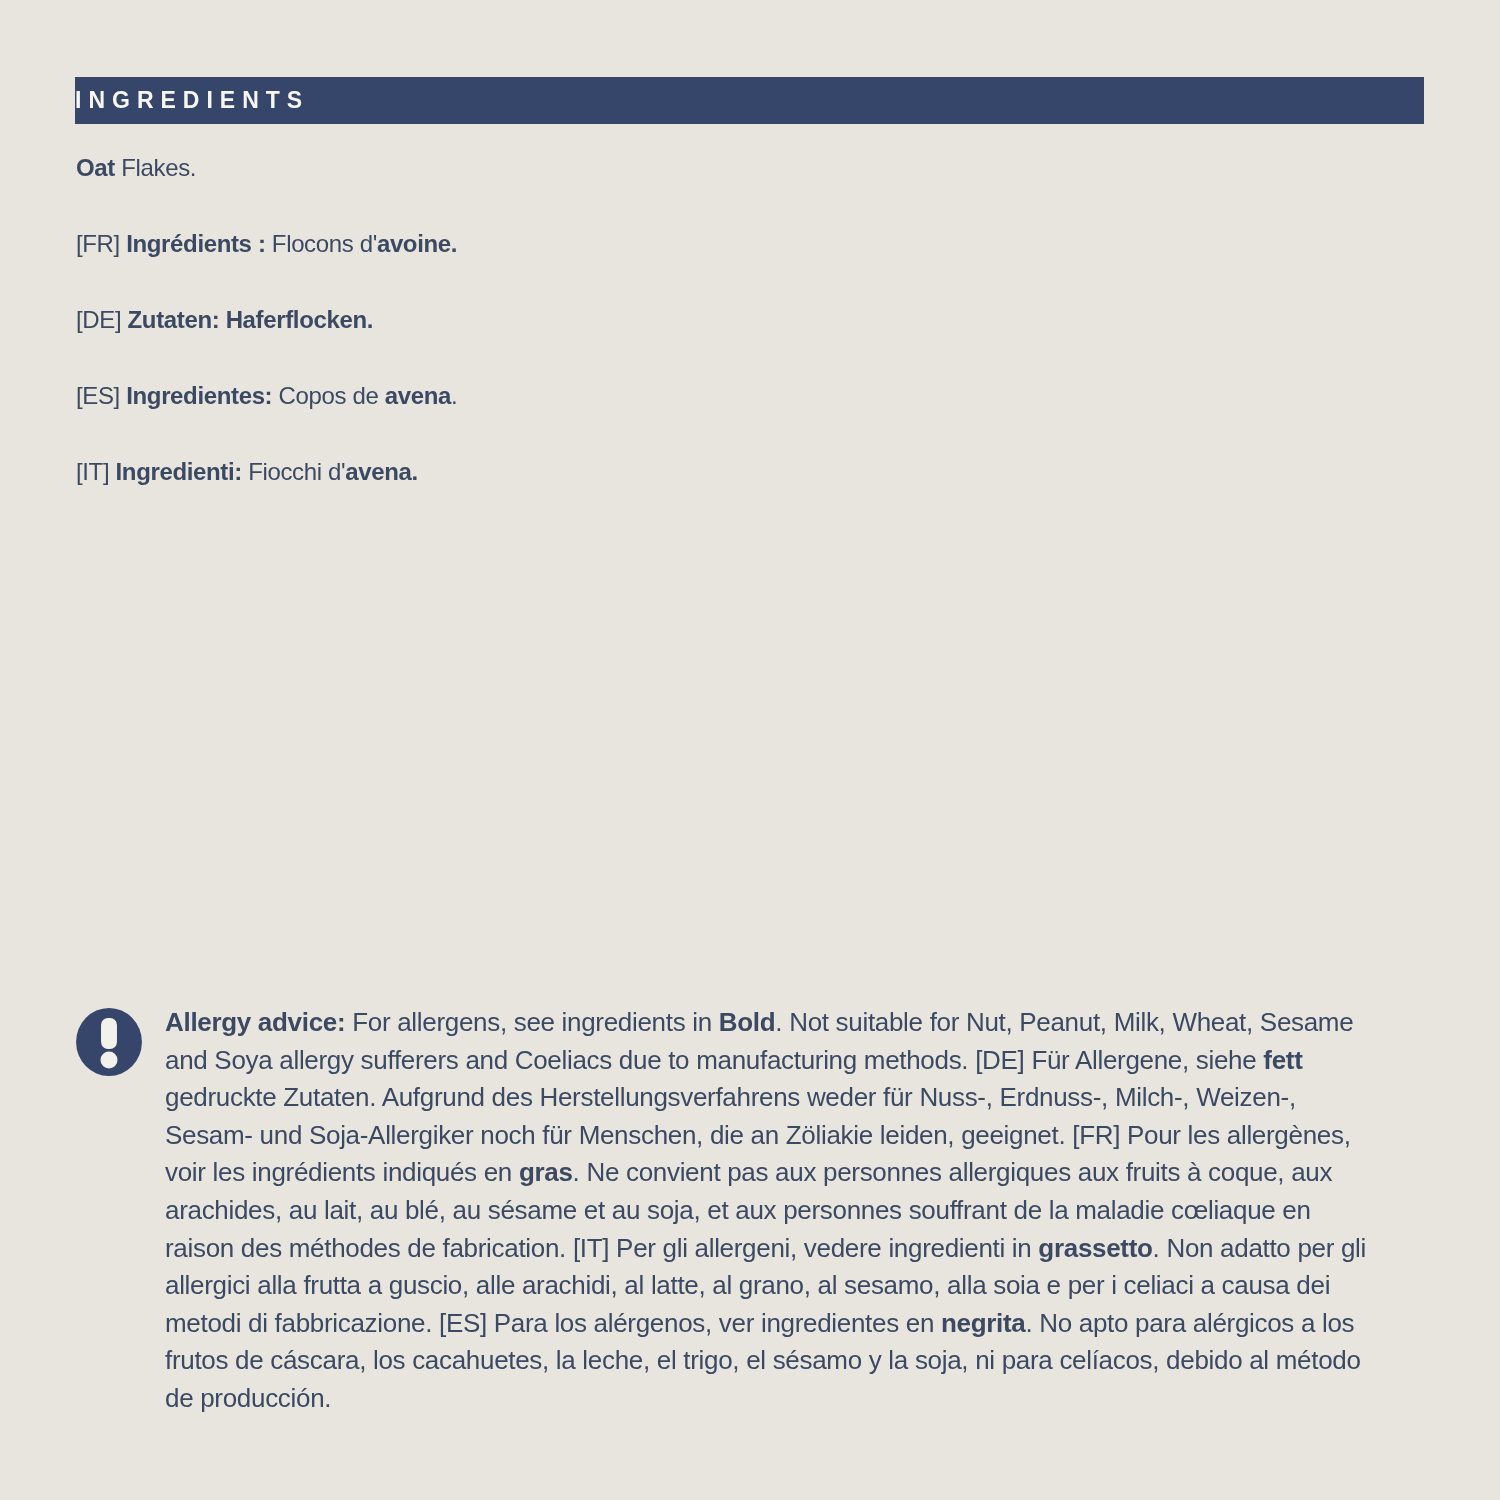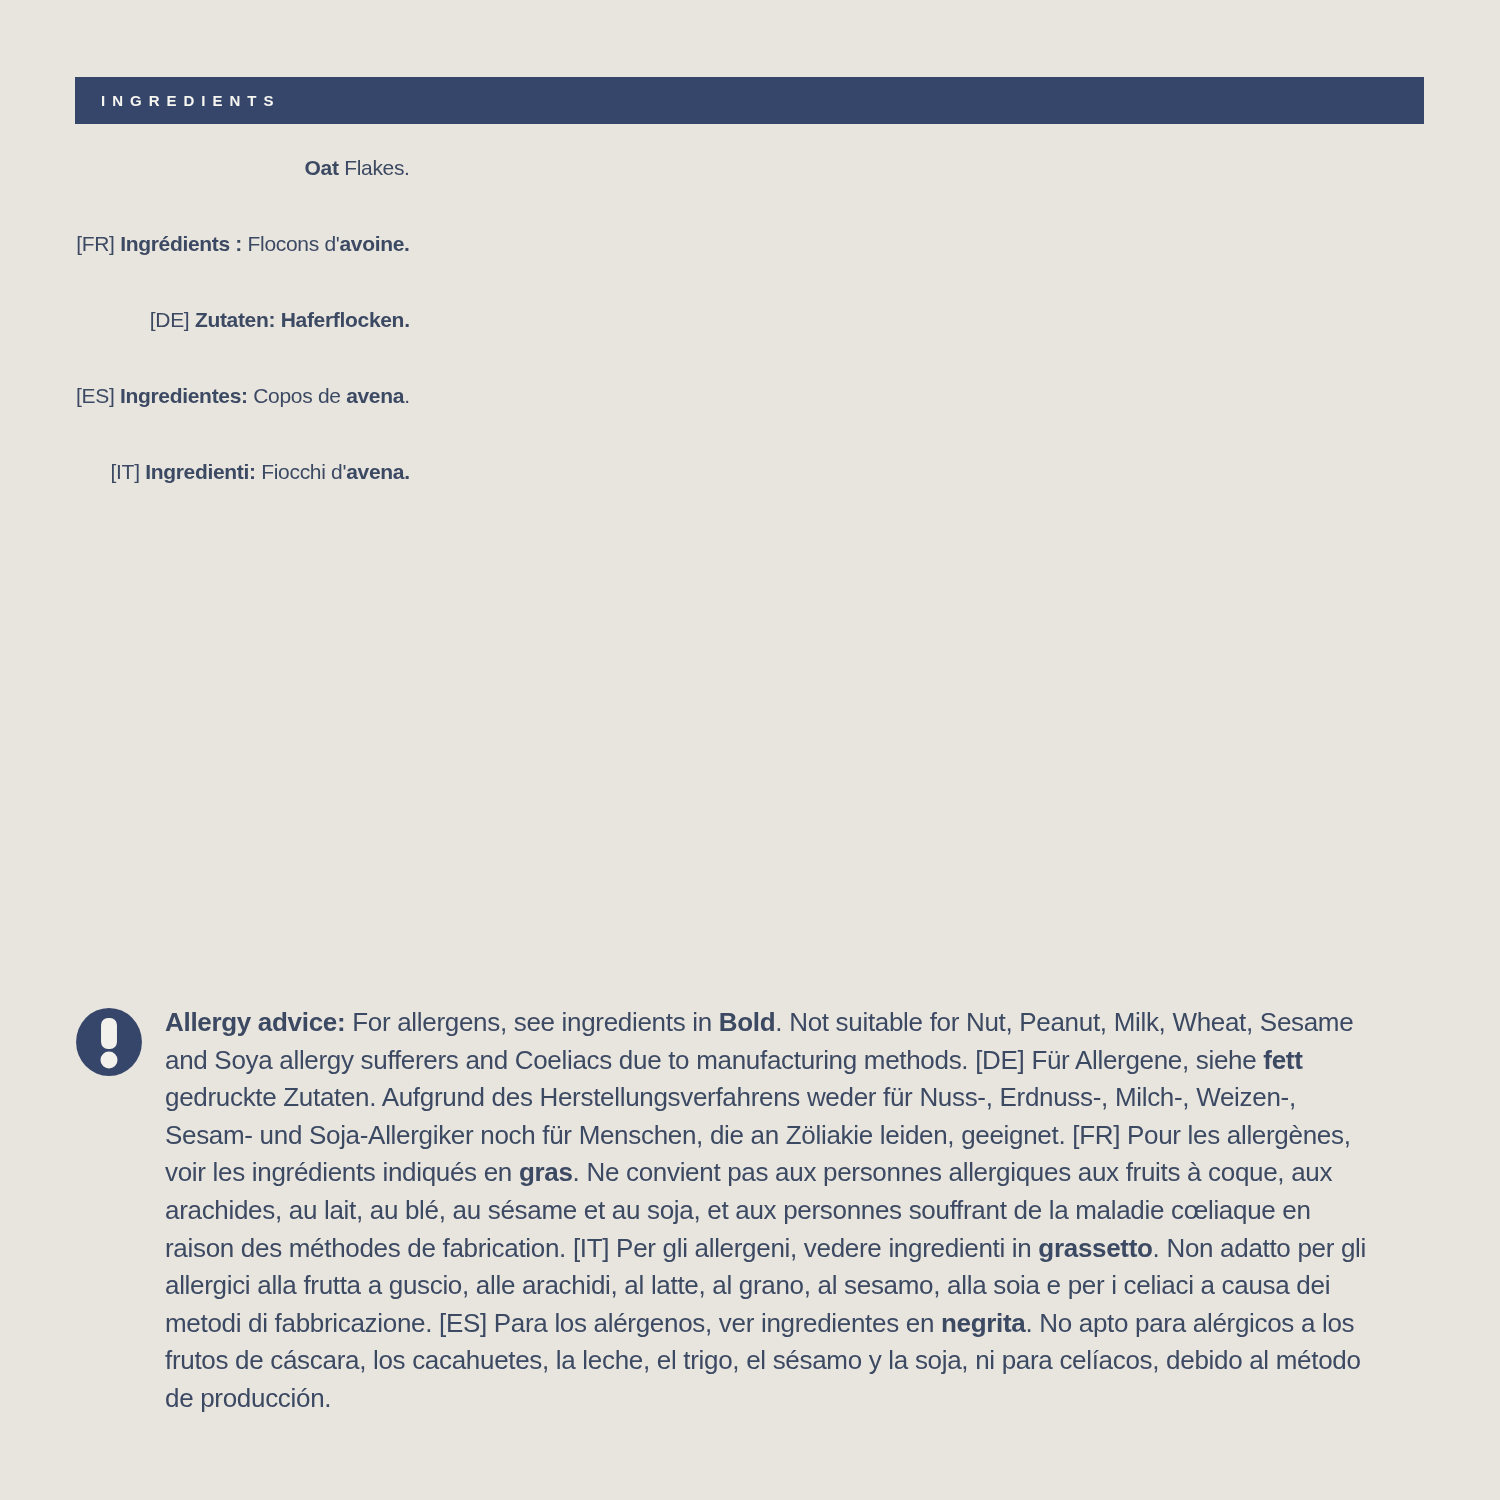--- a/index.html
+++ b/index.html
@@ -18,36 +18,34 @@
     color:var(--text);
     overflow:hidden;
   }
   .header-bar{
     position:absolute;left:75px;top:77px;width:1349px;height:47px;
     background:var(--navy);
     display:flex;align-items:center;
   }
   .header-title{
     color:var(--title);
-    font-size:15px;
+    font-size:23px;
     font-weight:700;
     letter-spacing:7px;
-    padding-left:26px;
     white-space:nowrap;
   }
   .ingredients{
     position:absolute;left:76px;top:152px;
   }
   .ing-line{
     margin:0 0 44px 0;
-    font-size:21px;
+    font-size:24px;
     line-height:32px;
     letter-spacing:-0.015em;
     white-space:nowrap;
-    text-align:right;
   }
   .b{font-weight:700;}
   .allergy{
     position:absolute;left:75px;top:1004px;width:1310px;
     display:flex;align-items:flex-start;
   }
   .alert-icon{
     flex:0 0 auto;
     width:68px;height:68px;
     margin-top:4px;

